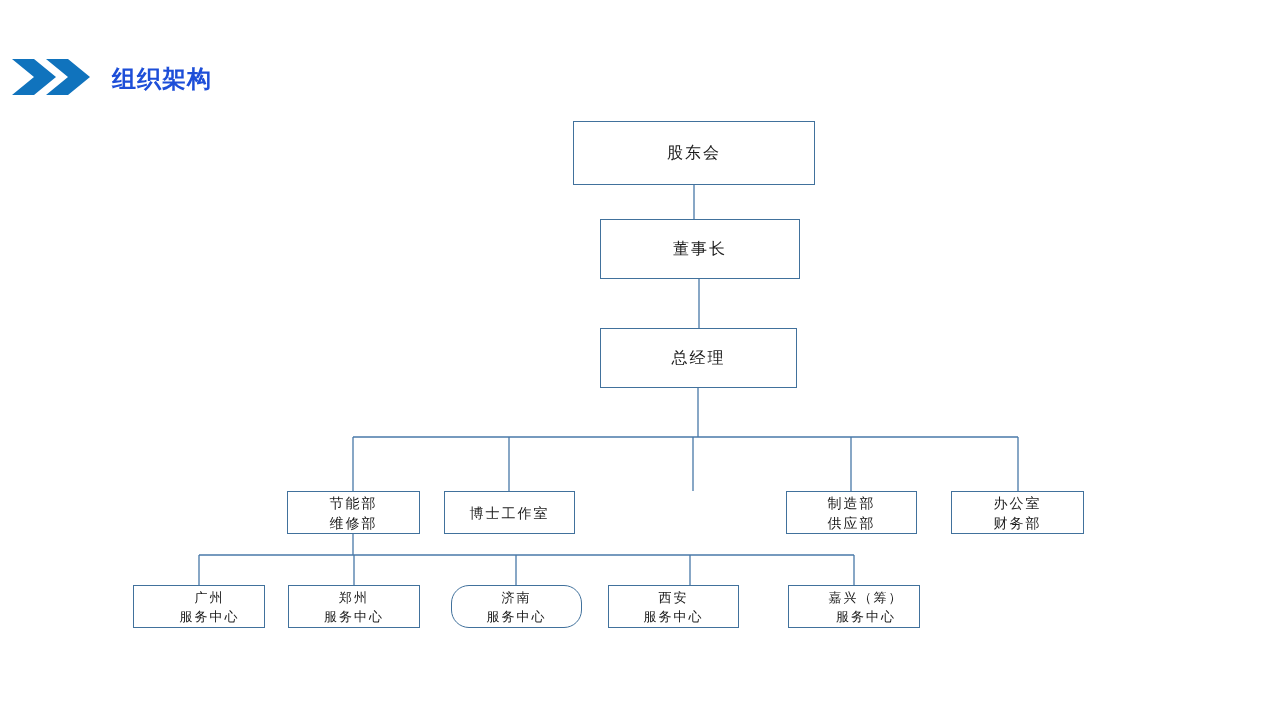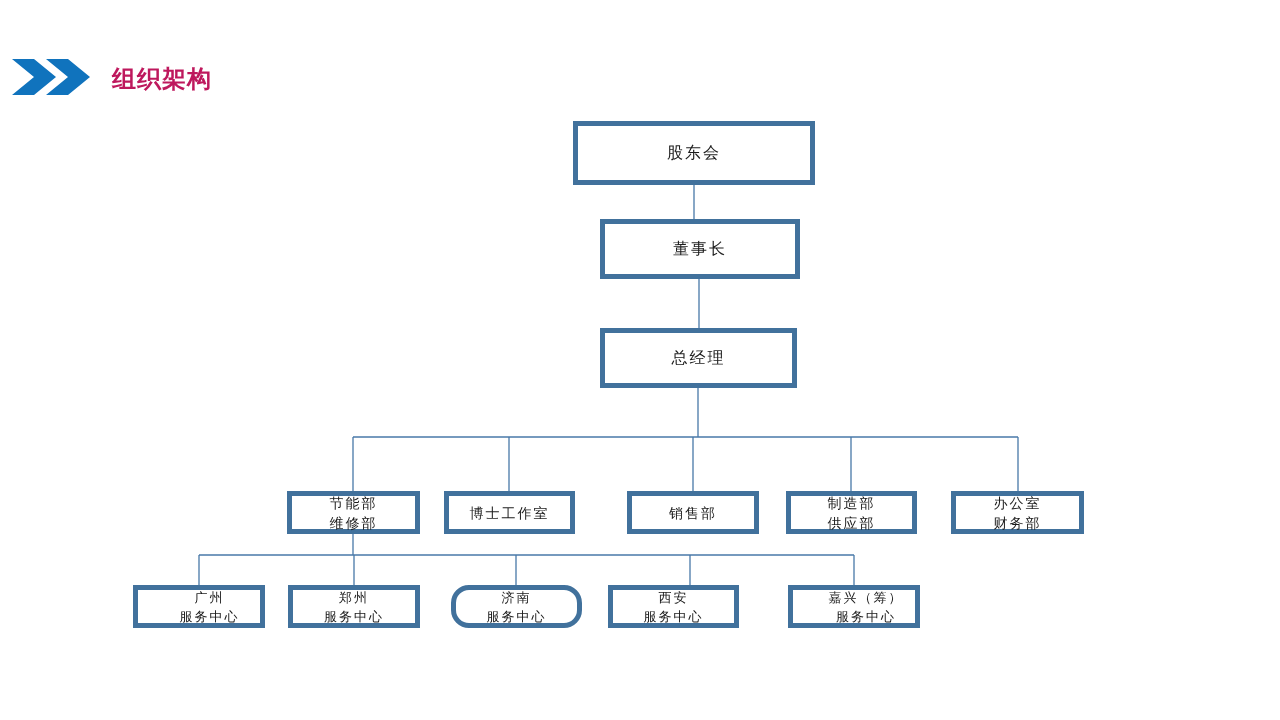--- a/index.html
+++ b/index.html
@@ -32,21 +32,21 @@
   }
   .chevron-svg {
     display: block;
   }
   #page-title {
     position: absolute;
     left: 112px;
     top: 62px;
     font-size: 24px;
     font-weight: bold;
-    color: #be185d;
+    color: #1d4ed8;
     letter-spacing: 1px;
     line-height: 34px;
     white-space: nowrap;
   }
 
   
   #org-chart {
     position: absolute;
     left: 0;
     top: 0;
@@ -58,21 +58,21 @@
     left: 0;
     top: 0;
     width: 1280px;
     height: 720px;
     pointer-events: none;
   }
 
   .node {
     position: absolute;
     box-sizing: border-box;
-    border: 5px solid #8b5cf6;
+    border: 1px solid #8b5cf6;
     background: #ffffff;
     color: #1a1a1a;
     display: flex;
     flex-direction: column;
     align-items: center;
     justify-content: center;
     text-align: center;
     letter-spacing: 2px;
   }
   .node .line {
@@ -141,23 +141,20 @@
     <div class="node lvl-exec" style="left: 600px; top: 328px; width: 197px; height: 60px; border-color: rgb(65, 113, 156); background: rgb(255, 255, 255);">
       <span class="line">总经理</span>
     </div>
     <div class="node lvl-dept" style="left: 287px; top: 491px; width: 133px; height: 43px; border-color: rgb(65, 113, 156); background: rgb(255, 255, 255);">
       <span class="line">节能部</span>
       <span class="line">维修部</span>
     </div>
     <div class="node lvl-dept" style="left: 444px; top: 491px; width: 131px; height: 43px; border-color: rgb(65, 113, 156); background: rgb(255, 255, 255);">
       <span class="line">博士工作室</span>
     </div>
-    <div class="node lvl-dept" style="left: 627px; top: 491px; width: 132px; height: 43px; border-color: rgb(65, 113, 156); background: rgb(255, 255, 255);">
-      <span class="line">销售部</span>
-    </div>
     <div class="node lvl-dept" style="left: 786px; top: 491px; width: 131px; height: 43px; border-color: rgb(65, 113, 156); background: rgb(255, 255, 255);">
       <span class="line">制造部</span>
       <span class="line">供应部</span>
     </div>
     <div class="node lvl-dept" style="left: 951px; top: 491px; width: 133px; height: 43px; border-color: rgb(65, 113, 156); background: rgb(255, 255, 255);">
       <span class="line">办公室</span>
       <span class="line">财务部</span>
     </div>
     <div class="node lvl-center" style="left: 133px; top: 585px; width: 132px; height: 43px; border-color: rgb(65, 113, 156); background: rgb(255, 255, 255); padding-left: 21px;">
       <span class="line">广州</span>

